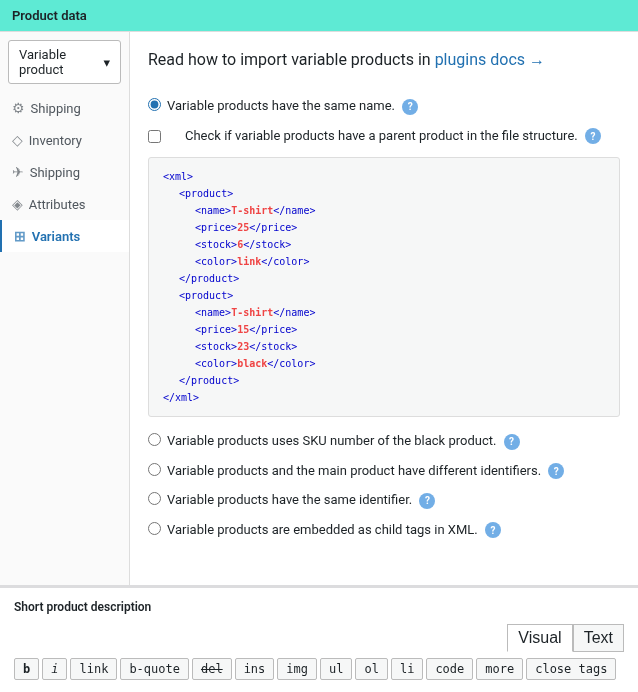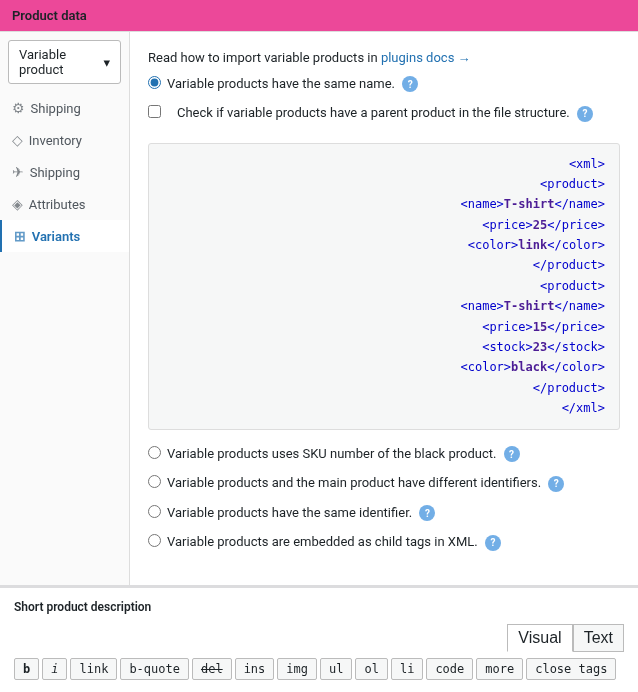--- a/index.html
+++ b/index.html
@@ -17,21 +17,21 @@
       display: flex;
       flex-direction: column;
     }
 
     
     .product-data-header {
       padding: 8px 12px;
       font-size: 13px;
       font-weight: 600;
       color: #1d2327;
-      background: #ec4899;
+      background: #5eead4;
       border-bottom: 1px solid #ddd;
     }
 
     .product-data-body {
       display: flex;
       flex: 1;
     }
 
     
     .sidebar {
@@ -81,23 +81,23 @@
     }
 
     
     .main-content {
       flex: 1;
       padding: 16px 18px;
       overflow-y: auto;
     }
 
     .import-notice {
-      font-size: 13px;
-      color: #1d2327;
-      margin-bottom: 6px;
+      font-size: 16px;
+      color: #1d2327;
+      margin-bottom: 24px;
       line-height: 1.5;
     }
 
     .import-notice a {
       color: #2271b1;
       text-decoration: none;
     }
 
     .import-notice .arrow {
       color: #2271b1;
@@ -134,54 +134,53 @@
       color: #fff;
       font-size: 10px;
       cursor: pointer;
       margin-left: 4px;
       font-weight: bold;
     }
 
     
     .checkbox-option {
       display: flex;
-      align-items: flex-start;
-      gap: 16px;
+      align-items: center;
+      gap: 24px;
       margin-left: 0px;
-      margin-bottom: 20px;
+      margin-bottom: 12px;
     }
 
     .checkbox-option input[type="checkbox"] {
       margin-top: 2px;
       flex-shrink: 0;
     }
 
     .checkbox-option label {
       font-size: 13px;
       color: #1d2327;
       line-height: 1.5;
     }
 
     
     .xml-block {
       background: #f6f7f7;
       border: 1px solid #ddd;
       border-radius: 3px;
       padding: 10px 14px;
       font-family: monospace;
-      font-size: 12px;
+      font-size: 10px;
       line-height: 1.7;
       margin-bottom: 14px;
       margin-left: 0;
       color: #1d2327;
-      text-align: right;
     }
 
     .xml-tag { color: #0000cd; }
-    .xml-bold { font-weight: bold; color: #4c1d95; }
+    .xml-bold { font-weight: bold; color: #ef4444; }
 
     
     .short-desc-section {
       border-top: 3px solid #dcdcde;
       padding: 12px 14px;
       background: #fff;
     }
 
     .short-desc-title {
       font-size: 12px;
@@ -293,20 +292,21 @@
           <span>Check if variable products have a parent product in the file structure.</span>
           <span class="help-icon">?</span>
         </label>
       </div>
 
       <div class="xml-block">
         <div><span class="xml-tag">&lt;xml&gt;</span></div>
         <div style="margin-left:16px"><span class="xml-tag">&lt;product&gt;</span></div>
         <div style="margin-left:32px"><span class="xml-tag">&lt;name&gt;</span><span class="xml-bold">T-shirt</span><span class="xml-tag">&lt;/name&gt;</span></div>
         <div style="margin-left:32px"><span class="xml-tag">&lt;price&gt;</span><span class="xml-bold">25</span><span class="xml-tag">&lt;/price&gt;</span></div>
+        <div style="margin-left:32px"><span class="xml-tag">&lt;stock&gt;</span><span class="xml-bold">6</span><span class="xml-tag">&lt;/stock&gt;</span></div>
         <div style="margin-left:32px"><span class="xml-tag">&lt;color&gt;</span><span class="xml-bold">link</span><span class="xml-tag">&lt;/color&gt;</span></div>
         <div style="margin-left:16px"><span class="xml-tag">&lt;/product&gt;</span></div>
         <div style="margin-left:16px"><span class="xml-tag">&lt;product&gt;</span></div>
         <div style="margin-left:32px"><span class="xml-tag">&lt;name&gt;</span><span class="xml-bold">T-shirt</span><span class="xml-tag">&lt;/name&gt;</span></div>
         <div style="margin-left:32px"><span class="xml-tag">&lt;price&gt;</span><span class="xml-bold">15</span><span class="xml-tag">&lt;/price&gt;</span></div>
         <div style="margin-left:32px"><span class="xml-tag">&lt;stock&gt;</span><span class="xml-bold">23</span><span class="xml-tag">&lt;/stock&gt;</span></div>
         <div style="margin-left:32px"><span class="xml-tag">&lt;color&gt;</span><span class="xml-bold">black</span><span class="xml-tag">&lt;/color&gt;</span></div>
         <div style="margin-left:16px"><span class="xml-tag">&lt;/product&gt;</span></div>
         <div><span class="xml-tag">&lt;/xml&gt;</span></div>
       </div>

